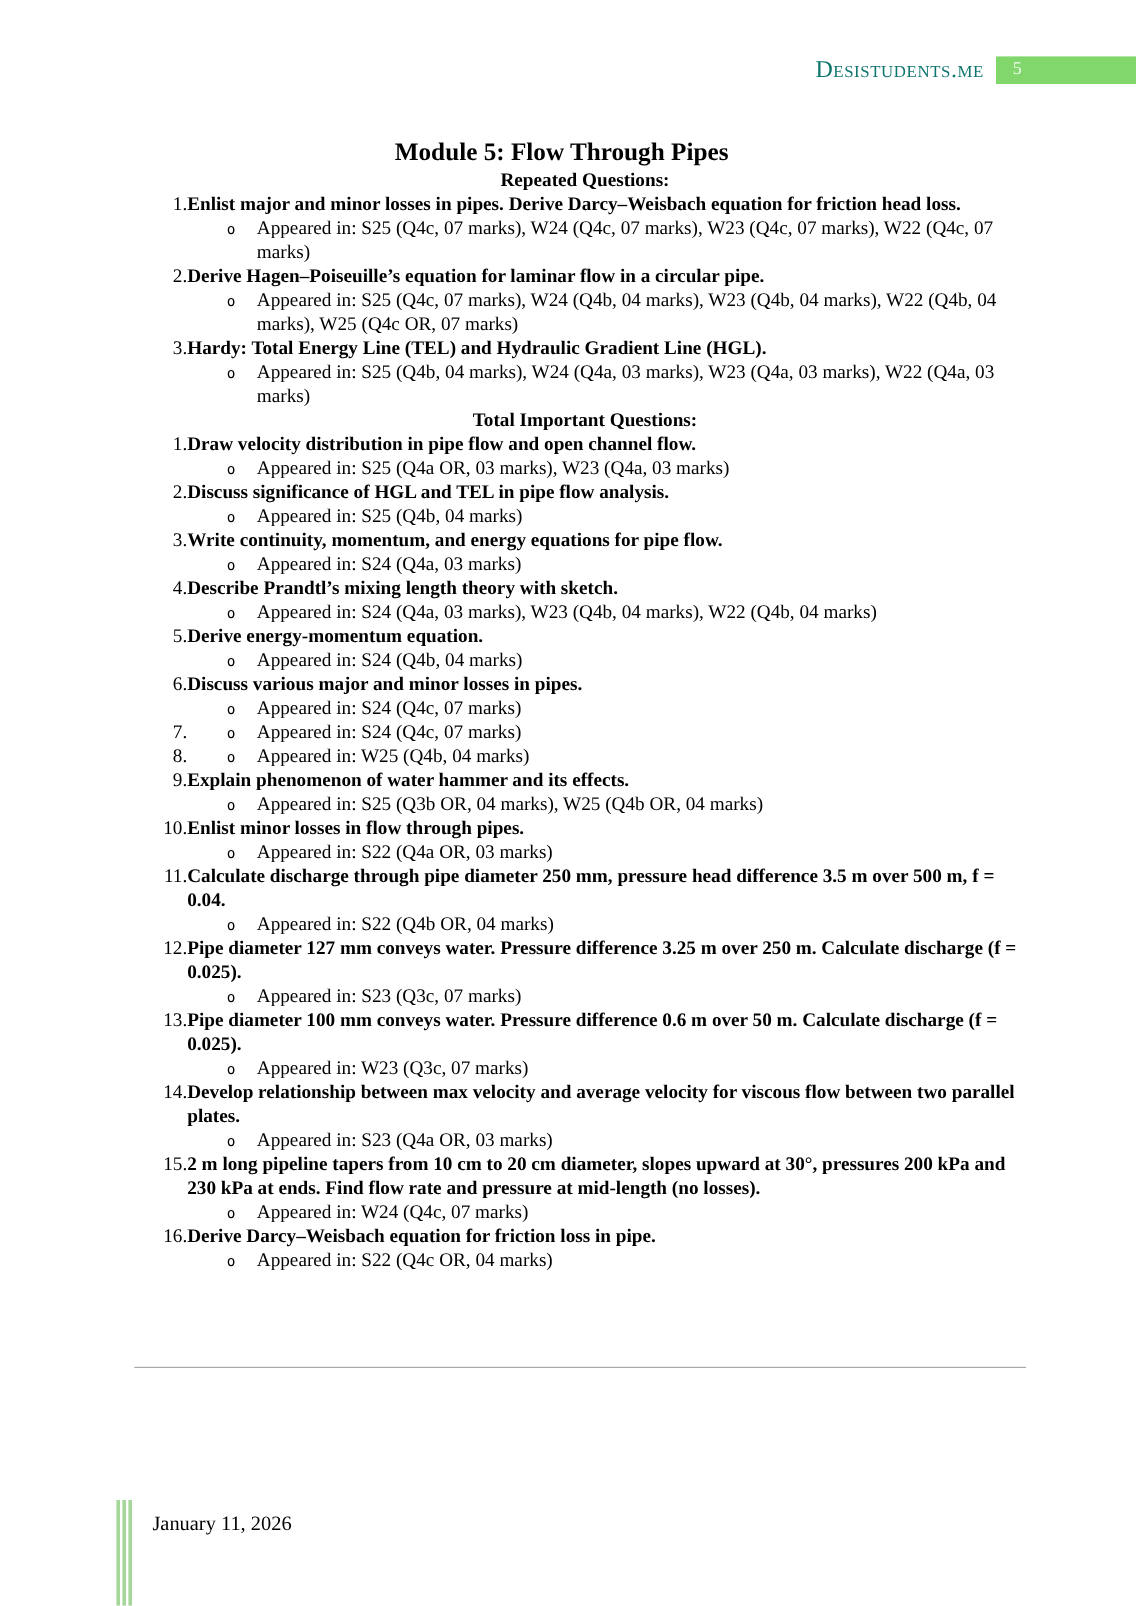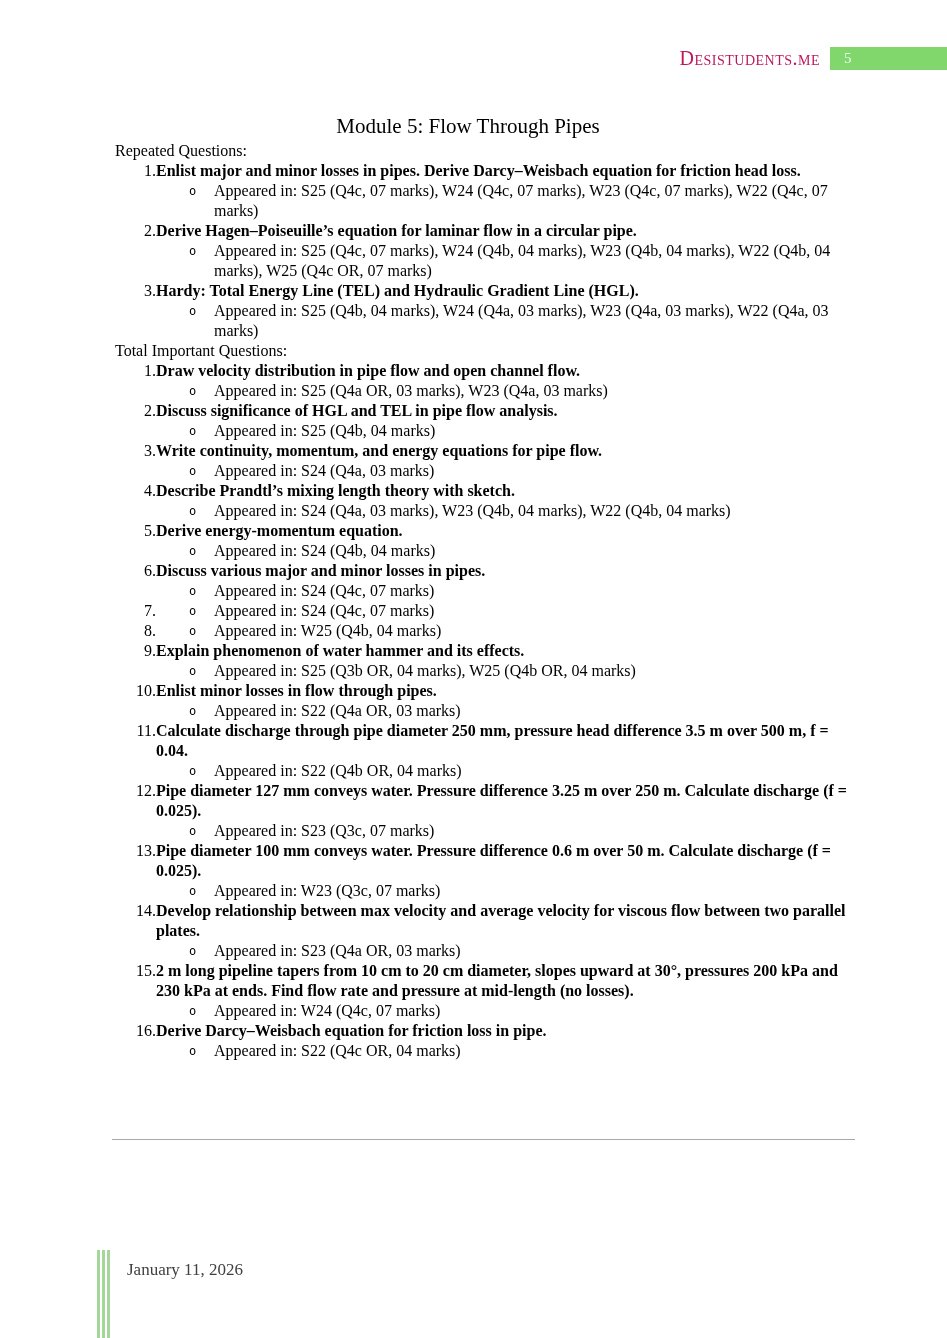--- a/index.html
+++ b/index.html
@@ -22,21 +22,21 @@
     height: 25px;
   }
   .site-name {
     position: absolute;
     right: 127px;
     top: 0;
     line-height: 25px;
     font-variant: small-caps;
     letter-spacing: 0.5px;
     font-size: 20px;
-    color: #be185d;
+    color: #0f766e;
   }
   .page-badge {
     position: absolute;
     left: 830px;
     right: 0;
     top: 1px;
     height: 23px;
     background: #82d76c;
     color: rgba(255,255,255,0.88);
     font-size: 15px;
@@ -46,35 +46,36 @@
   }
 
   
   .doc-title {
     position: absolute;
     top: 112px;
     left: 0;
     right: 11px;
     text-align: center;
     font-size: 21px;
-    font-weight: normal;
+    font-weight: bold;
     line-height: 28px;
   }
 
   
   #content {
     position: absolute;
     top: 141px;
     left: 115px;
     width: 745px;
     font-size: 16px;
     line-height: 20px;
   }
   .section-heading {
-    font-weight: normal;
+    font-weight: bold;
+    text-align: center;
   }
   ol.q-list { list-style: none; margin: 0; padding: 0; }
   .q-item { display: flex; }
   .q-num {
     width: 41px;
     flex: 0 0 41px;
     text-align: right;
     font-weight: normal;
   }
   .q-body {
@@ -117,21 +118,21 @@
     height: 100%;
     background: #a5d79a;
     margin-right: 2px;
   }
   .footer-date {
     position: absolute;
     left: 127px;
     top: 1259px;
     font-size: 17px;
     line-height: 22px;
-    color: #404040;
+    color: #000000;
   }
 </style>
 </head>
 <body>
 
 <div class="header-row">
   <span class="site-name">Desistudents.me</span>
   <span class="page-badge">5</span>
 </div>
 

